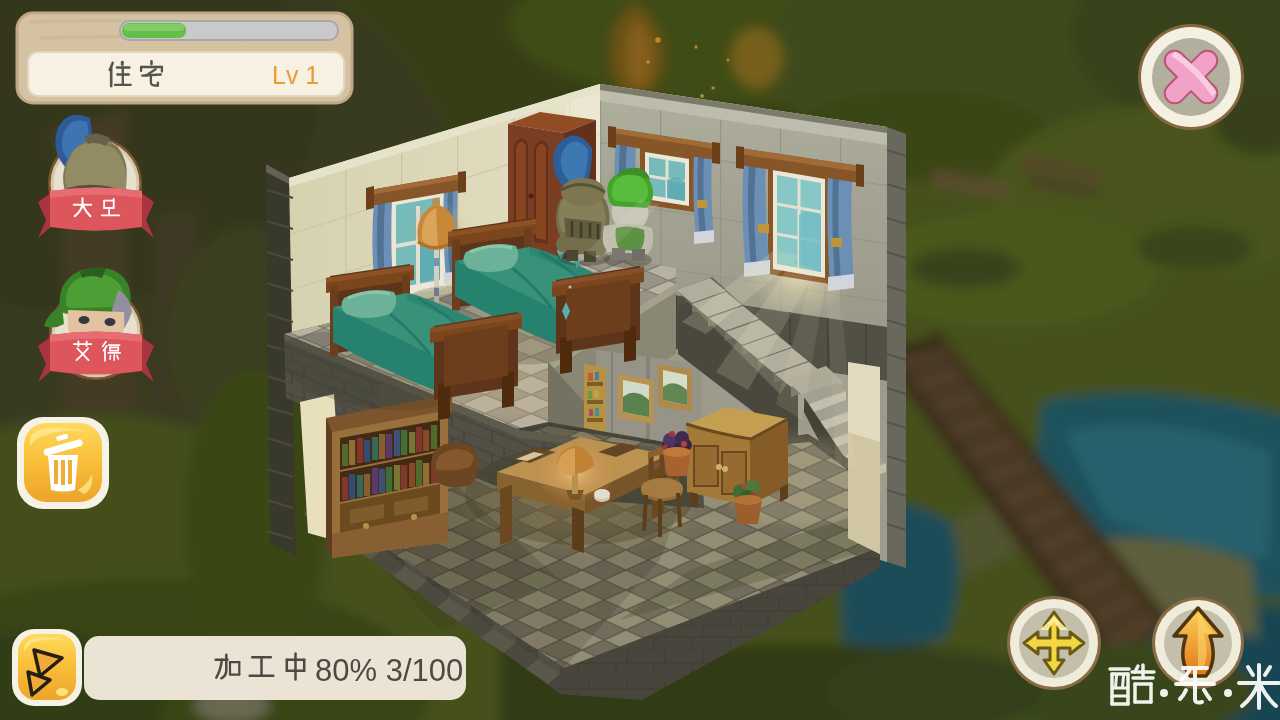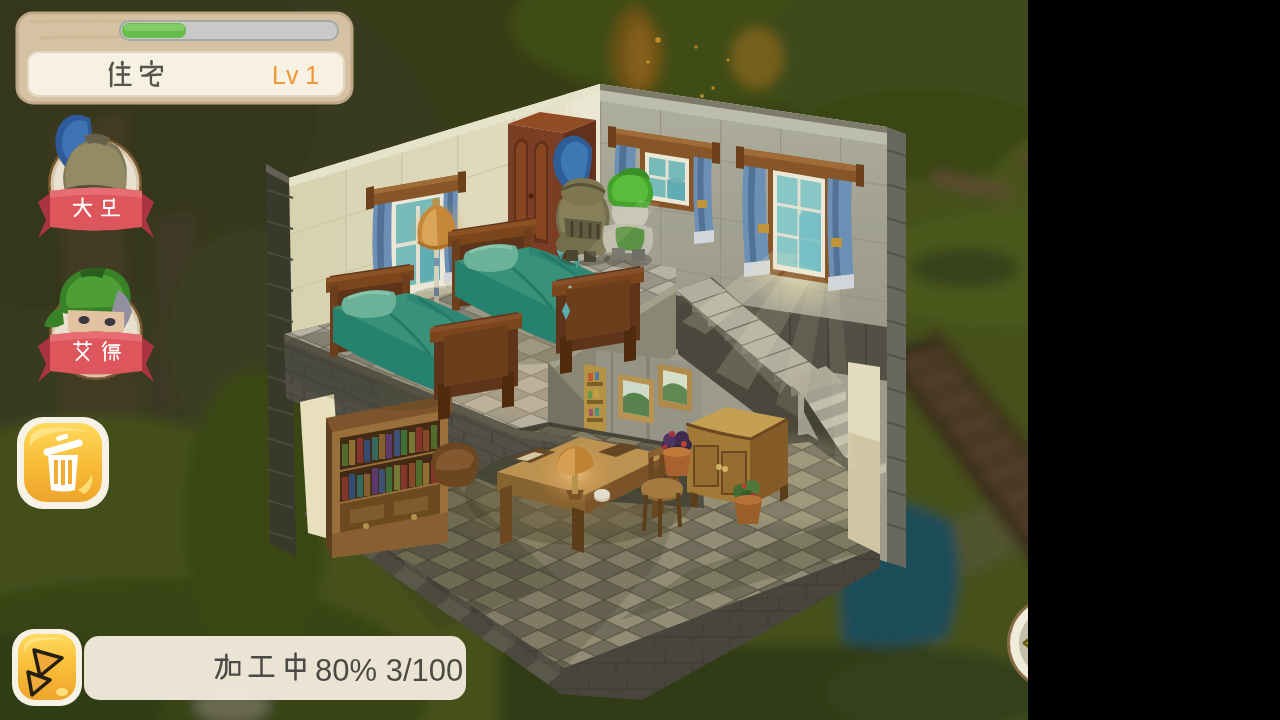--- a/index.html
+++ b/index.html
@@ -1,14 +1,14 @@
 <!DOCTYPE html>
 <html><head><meta charset="utf-8"><style>
 html,body{margin:0;padding:0;background:#000;font-family:"Liberation Sans",sans-serif;}
-#stage{position:relative;width:1028px;height:720px;overflow:hidden;}
+#stage{position:relative;width:1280px;height:720px;overflow:hidden;}
 </style></head><body>
 <div id="stage">
 <svg width="1280" height="720" viewBox="0 0 1280 720">
 <defs>
 <filter id="bblur" x="-10%" y="-10%" width="120%" height="120%">
           <feGaussianBlur stdDeviation="6"></feGaussianBlur>
         </filter>
 <filter id="bblur2" x="-30%" y="-30%" width="160%" height="160%">
           <feGaussianBlur stdDeviation="3"></feGaussianBlur>
         </filter>

